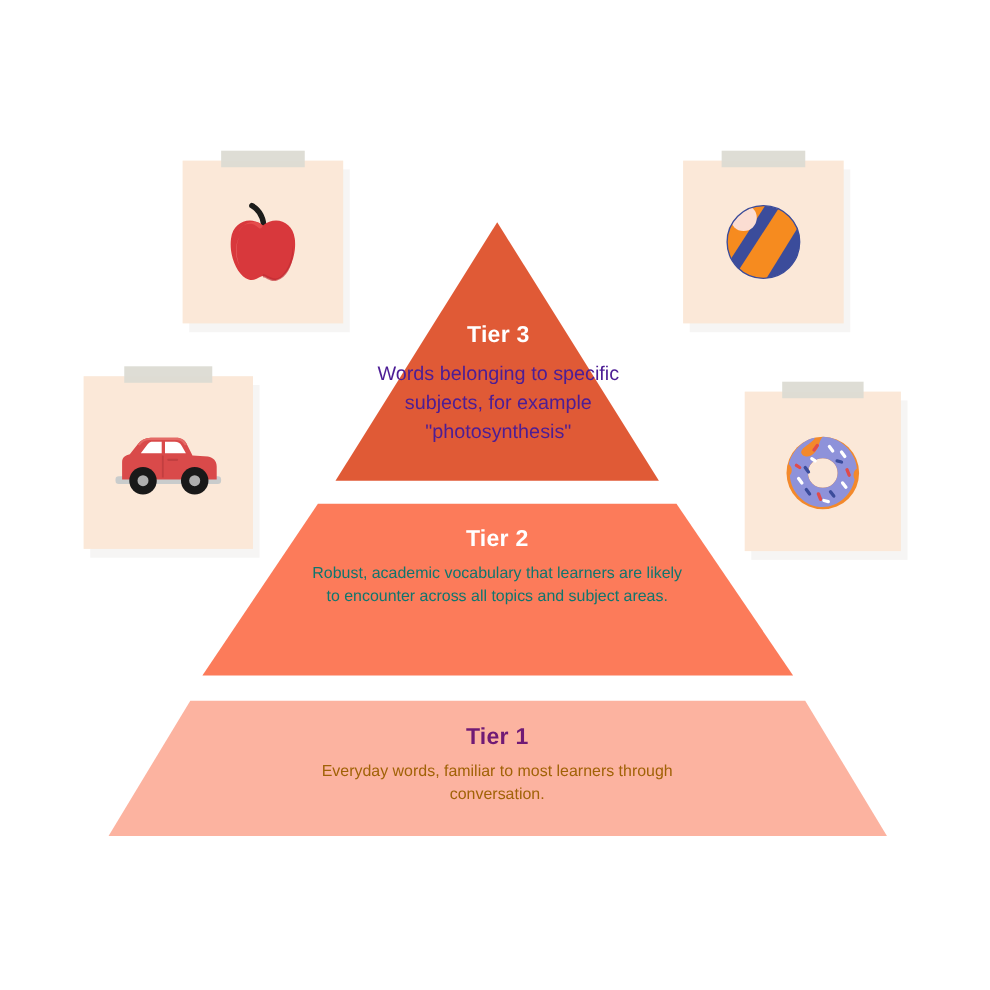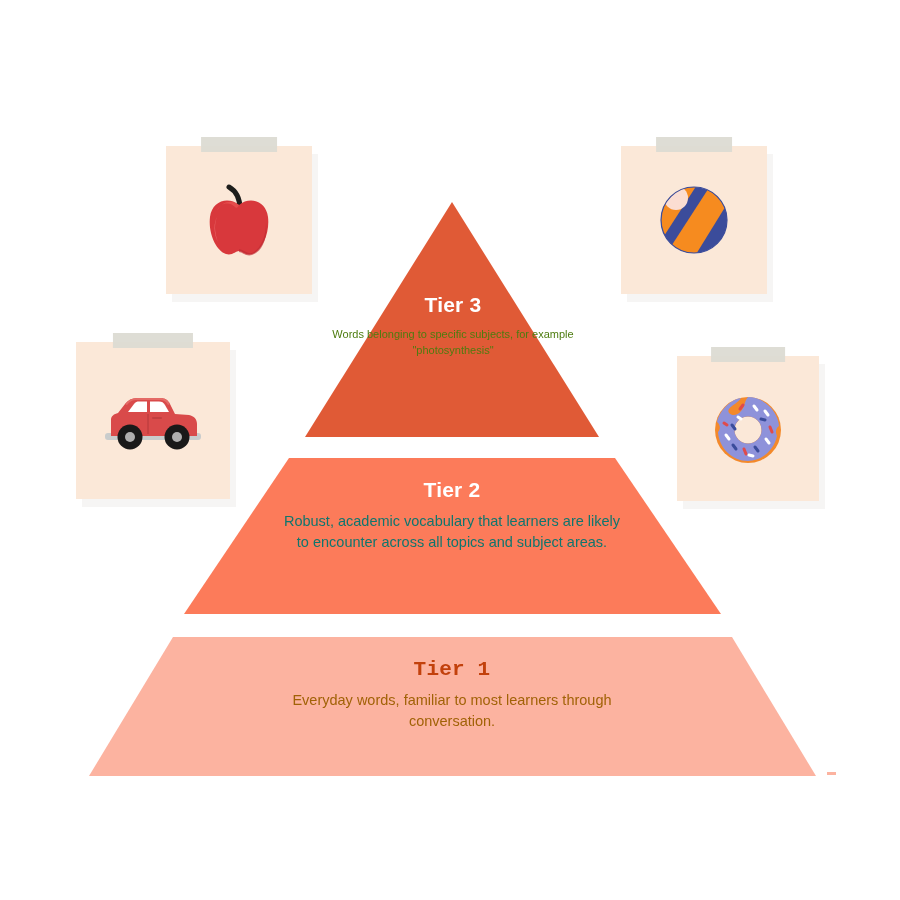--- a/index.html
+++ b/index.html
@@ -8,21 +8,21 @@
     padding: 0;
     background: #ffffff;
   }
   body {
     font-family: "Liberation Sans", sans-serif;
     -webkit-font-smoothing: antialiased;
   }
   #stage {
     position: relative;
     width: 900px;
-    height: 900px;
+    height: 760px;
     background: #ffffff;
     overflow: hidden;
   }
 
   
   .note {
     position: absolute;
     background: #FBE8D8;
     box-shadow: 6px 8px 0 0 rgba(170,160,150,0.10);
   }
@@ -70,36 +70,36 @@
     margin: 0;
     line-height: 1.48;
   }
 
   
   #tier3-text {
     left: 330px; top: 293px; width: 246px;
     color: #FFFFFF;
   }
   #tier3-text .tier-title { font-size: 21px; }
-  #tier3-text .tier-desc  { font-size: 11px; color: #4d7c0f; }
+  #tier3-text .tier-desc  { font-size: 18px; color: #4c1d95; }
 
   
   #tier2-text {
     left: 277px; top: 478px; width: 350px;
     color: #FFFFFF;
   }
   #tier2-text .tier-title { font-size: 21px; }
   #tier2-text .tier-desc  { font-size: 14.5px; color: #0f766e; }
 
   
   #tier1-text {
     left: 252px; top: 658px; width: 400px;
     color: #16265C;
   }
-  #tier1-text .tier-title { font-size: 21px; color: #c2410c; font-family: Liberation Mono, monospace; }
+  #tier1-text .tier-title { font-size: 21px; color: #701a75; }
   #tier1-text .tier-desc  { font-size: 14.5px; color: #a16207; }
 
   .artifact {
     position: absolute;
     left: 827px;
     top: 772px;
     width: 9px;
     height: 3px;
     background: #FCB3A0;
   }

